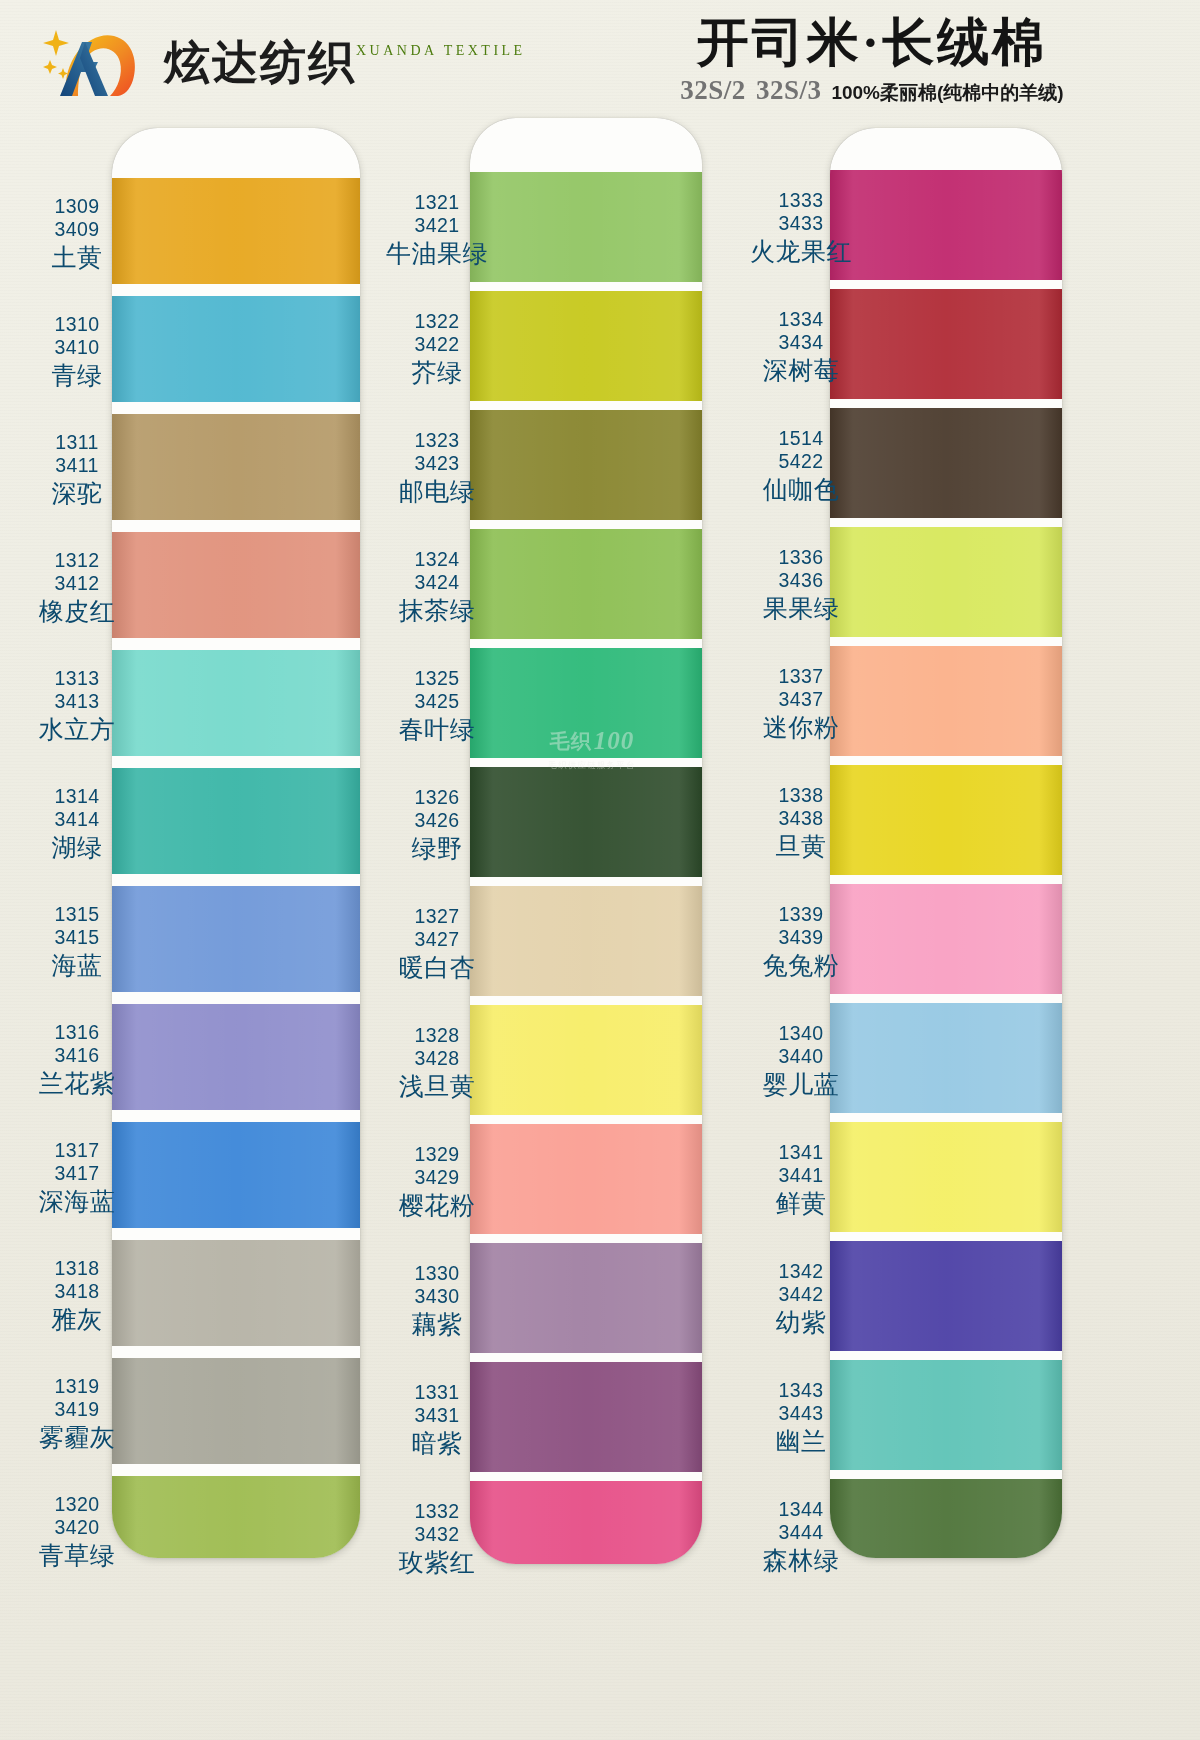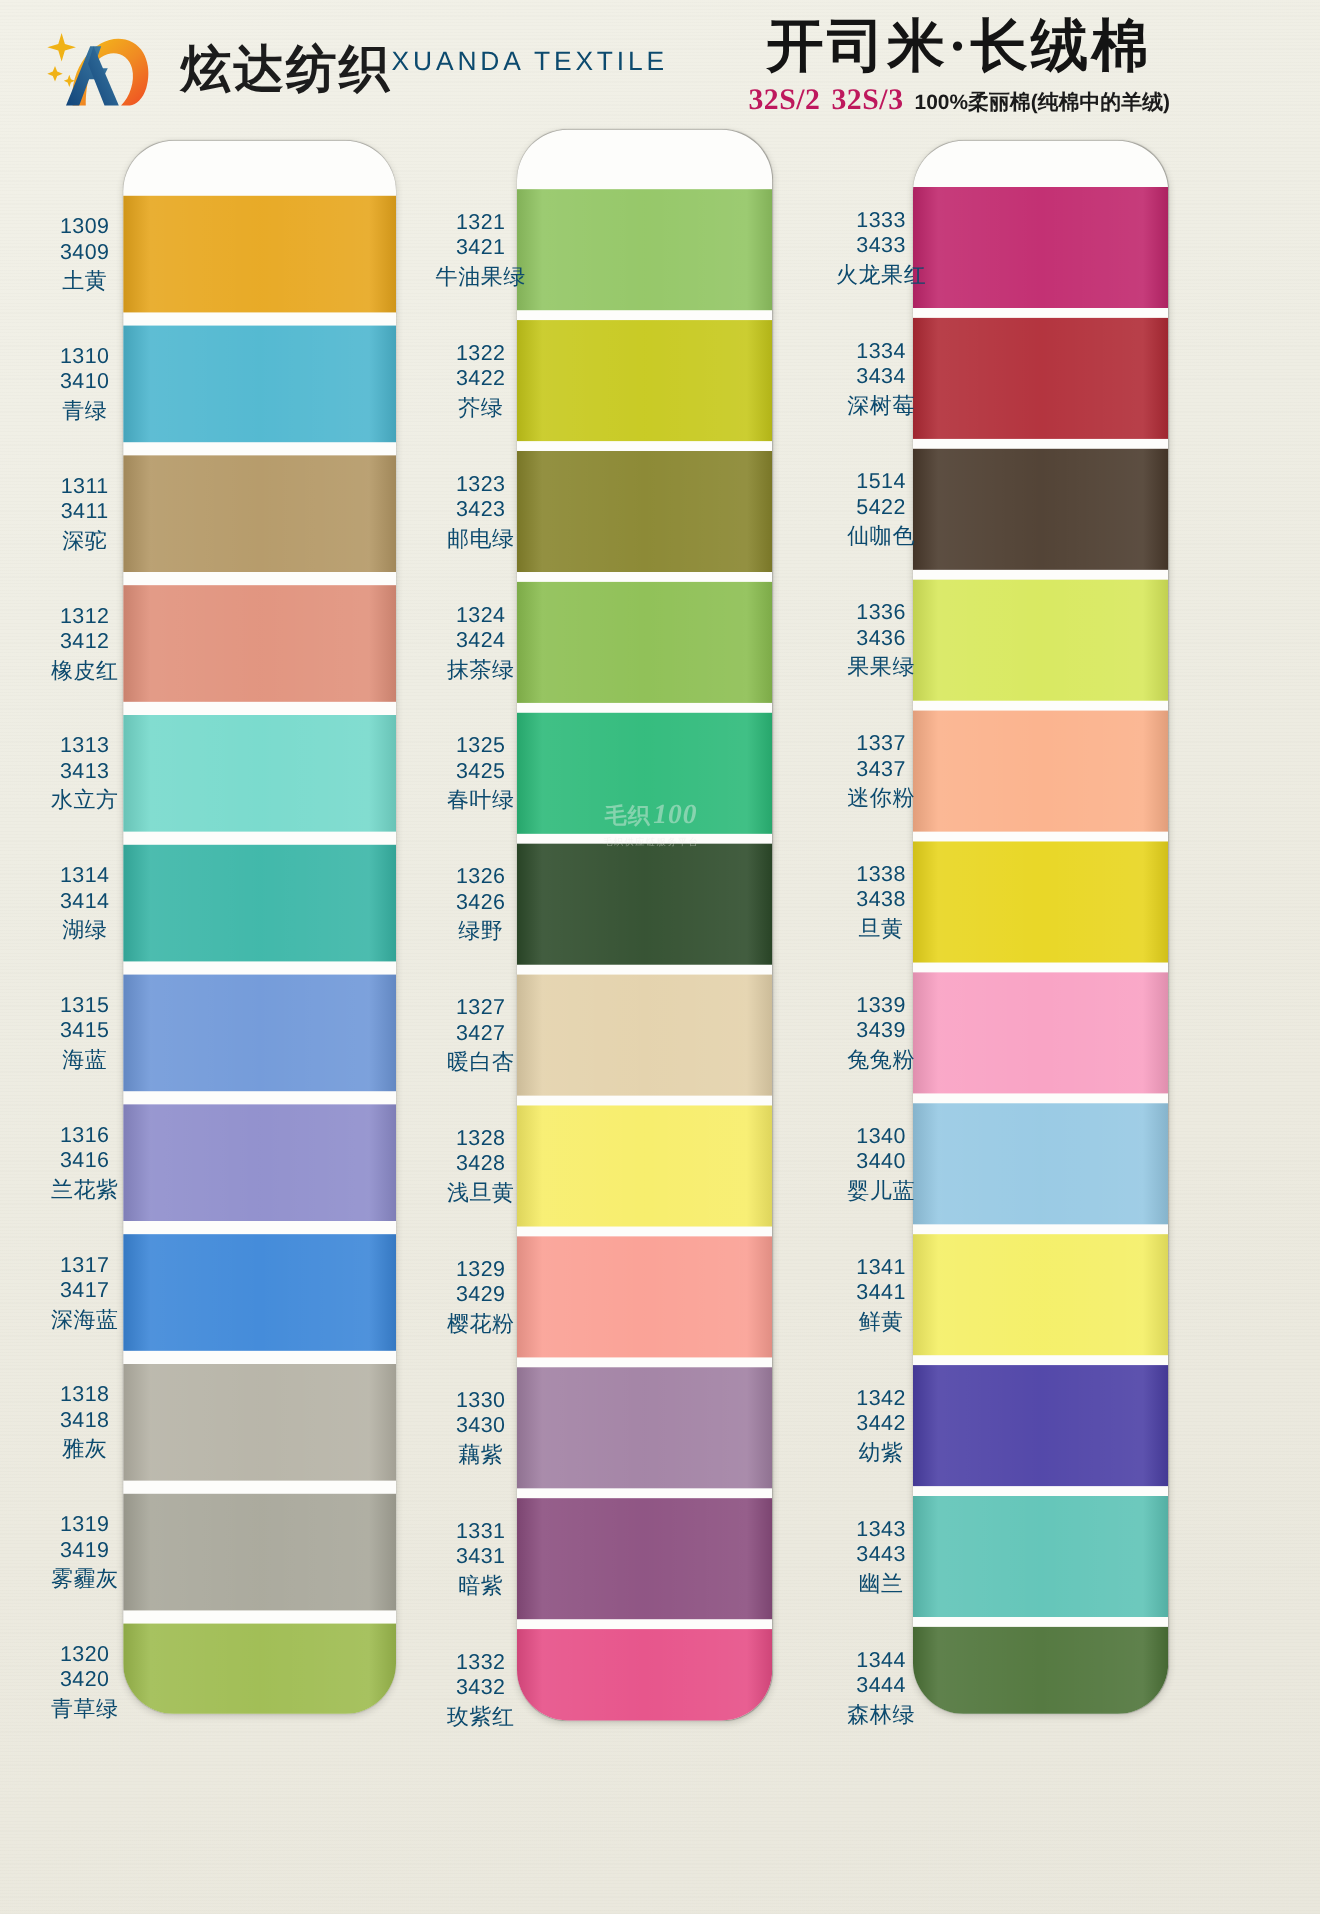--- a/index.html
+++ b/index.html
@@ -26,32 +26,32 @@
   
   .header{position:absolute;top:0;left:0;width:1200px;height:125px;}
   .brand{position:absolute;left:38px;top:22px;display:flex;align-items:center;gap:14px;}
   .logo-mark{width:112px;height:82px;position:relative;}
   .brand-text{display:flex;flex-direction:row;align-items:flex-start;}
   .brand-cn{
     font-family:"Liberation Serif","DejaVu Serif",serif;
     font-size:46px;font-weight:bold;color:#1c1c1c;letter-spacing:2px;line-height:1.05;
   }
   .brand-en{
-    font-family:Liberation Sans, sans-serif;
-    font-size:24px;letter-spacing:3.5px;color:#0c4a6e;margin-top:4px;
+    font-family:Liberation Serif, serif;
+    font-size:14px;letter-spacing:3.5px;color:#4d7c0f;margin-top:4px;
   }
   .title-block{position:absolute;right:28px;top:14px;text-align:center;width:600px;}
   .title-cn{
     font-family:"Liberation Serif","DejaVu Serif",serif;
     font-size:52px;font-weight:bold;color:#141414;letter-spacing:3px;line-height:1.1;
   }
   .title-sub{margin-top:4px;display:flex;justify-content:center;align-items:baseline;gap:10px;}
   .spec{
     font-family:"Liberation Serif","DejaVu Serif",serif;
-    font-size:27px;font-weight:bold;color:#be185d;letter-spacing:0.5px;
+    font-size:27px;font-weight:bold;color:#737373;letter-spacing:0.5px;
   }
   .spec-desc{
     font-family:"Liberation Sans",sans-serif;
     font-size:19px;font-weight:bold;color:#1a1a1a;letter-spacing:0px;
   }
 
   
   .card{
     position:absolute;
     background:#fdfdfb;
@@ -75,21 +75,21 @@
   .lbl{
     position:absolute;text-align:center;width:118px;
     color:#0c4a6e;line-height:1.20;
   }
   .lbl .n{
     font-family:"Liberation Sans","DejaVu Sans",sans-serif;
     font-size:19.5px;display:block;letter-spacing:0.4px;
   }
   .lbl .name{
     font-family:"DejaVu Sans",sans-serif;
-    font-size:20px;display:block;letter-spacing:0.5px;margin-top:1px;
+    font-size:25px;display:block;letter-spacing:0.5px;margin-top:1px;
   }
 
   
   .wm{
     position:absolute;left:528px;top:728px;width:128px;height:44px;
     display:flex;flex-direction:column;align-items:center;justify-content:space-between;
     opacity:.42;pointer-events:none;
   }
   .wm-top{
     font-family:"DejaVu Sans",sans-serif;font-size:20px;font-weight:bold;

